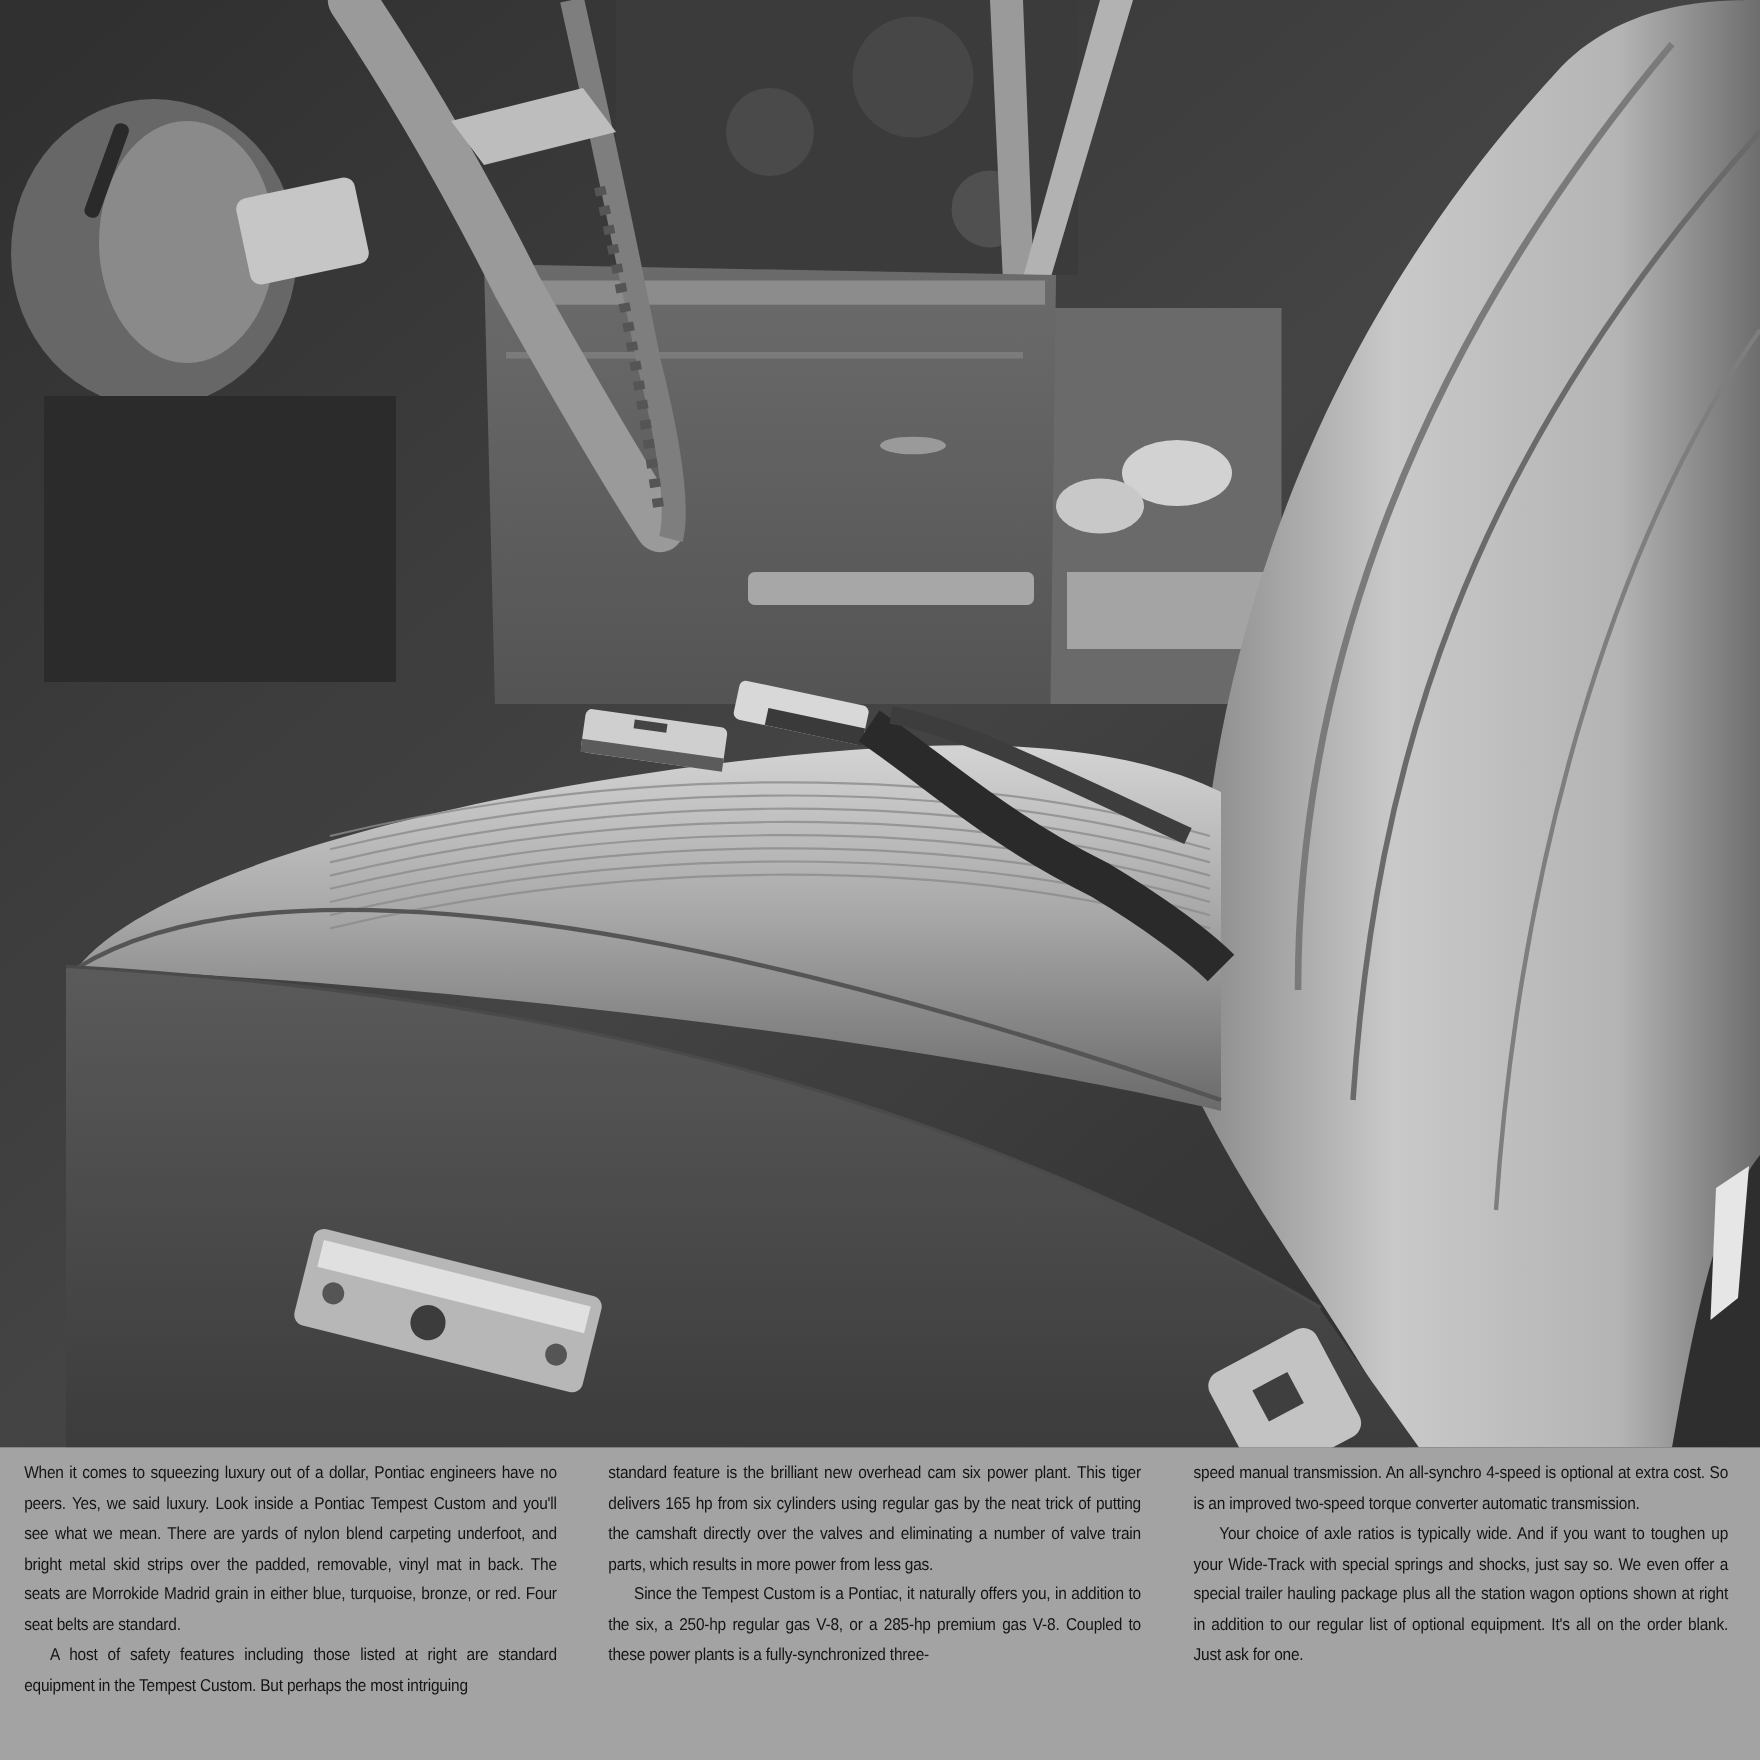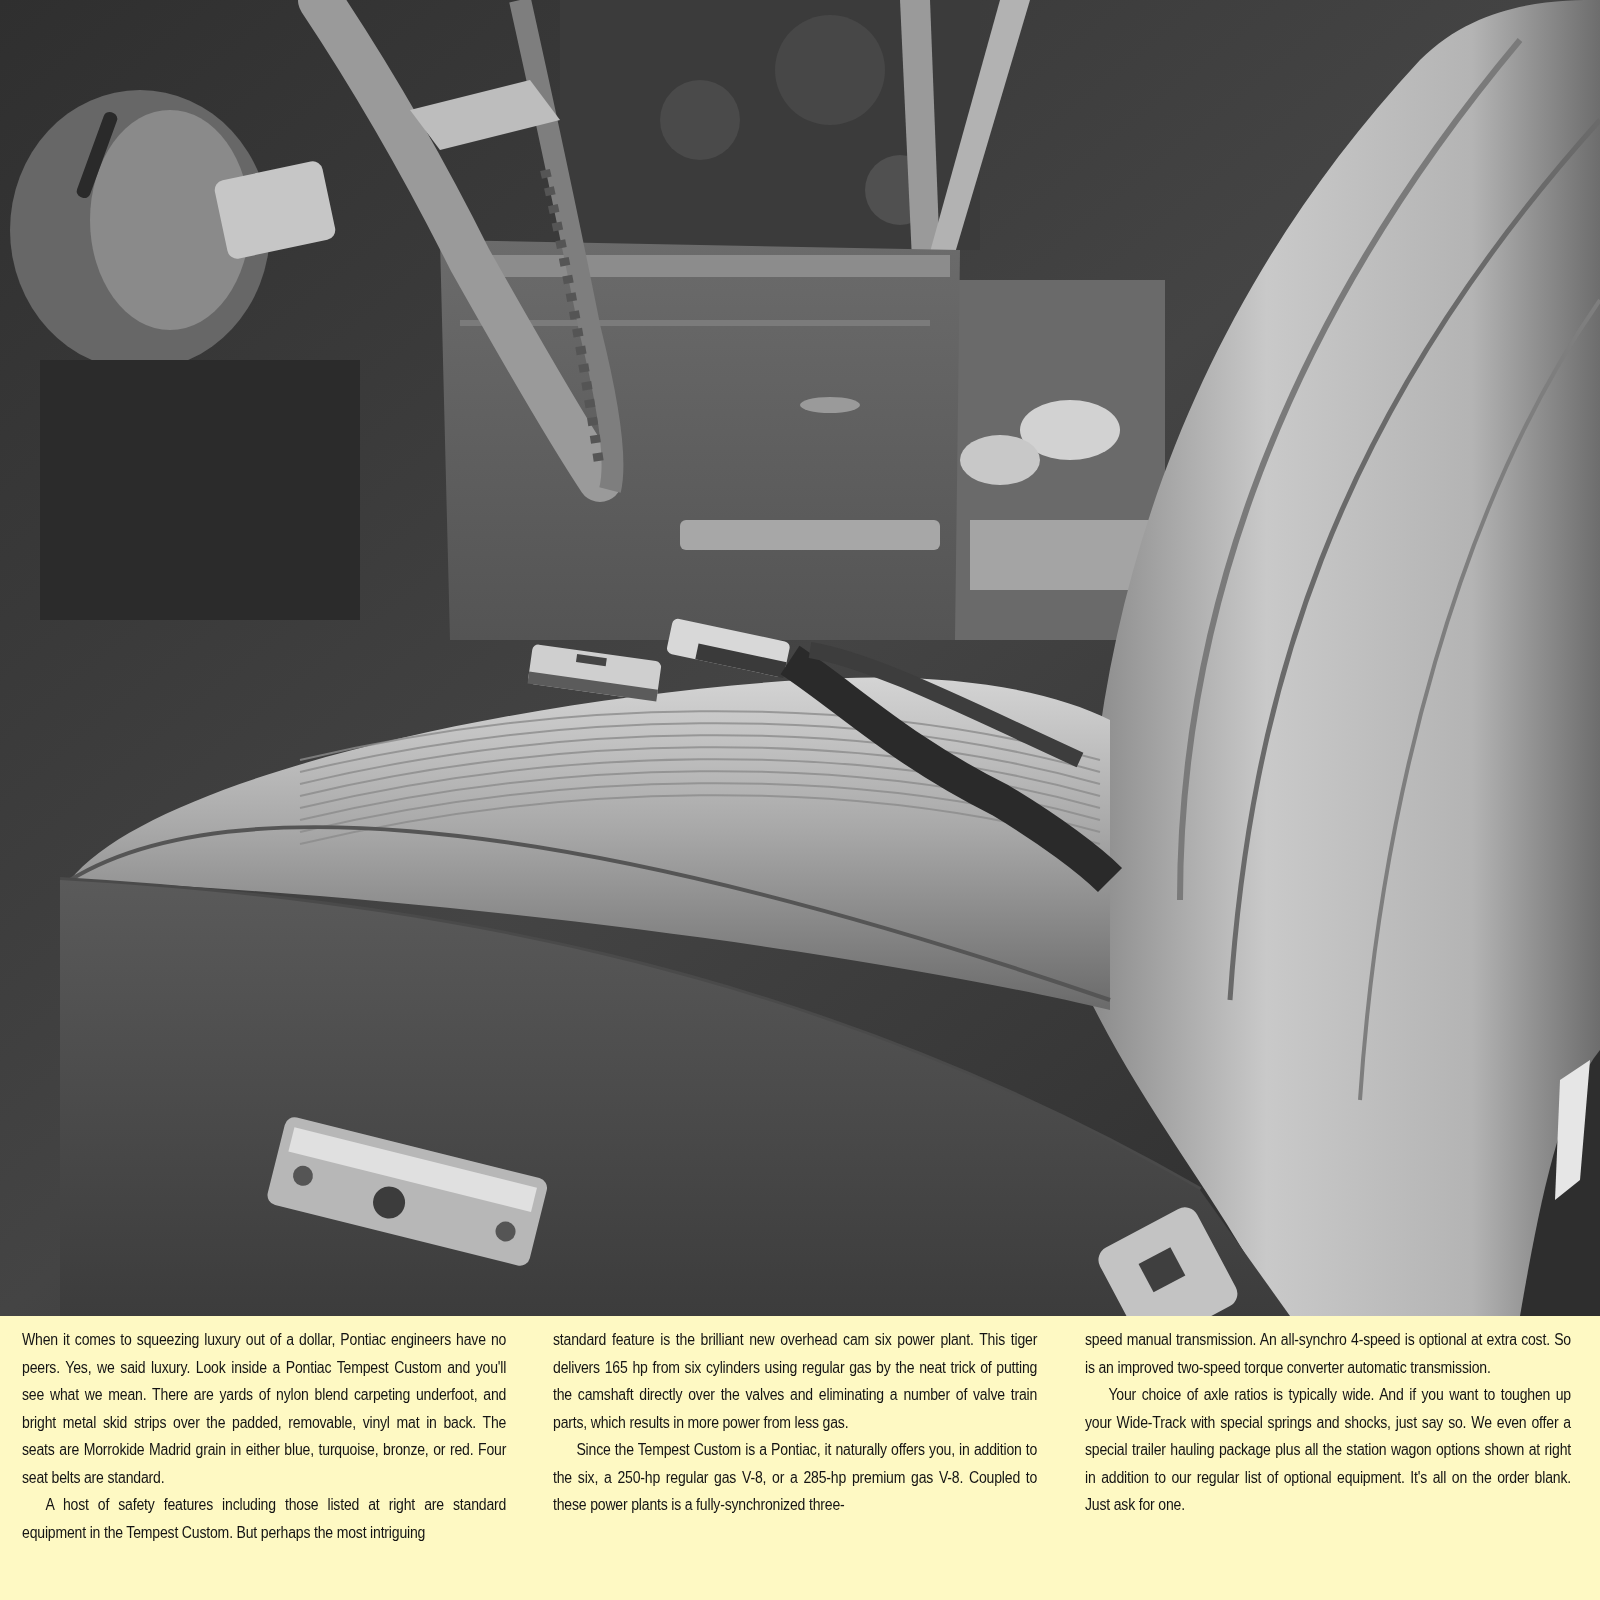--- a/index.html
+++ b/index.html
@@ -4,21 +4,21 @@
 <style>
   html, body { margin: 0; padding: 0; background: #fbfbfa; }
   body { width: 1600px; height: 1600px; position: relative; overflow: hidden; }
   .photo {
     position: absolute; left: 0; top: 0; width: 1600px; height: 1316px;
     background: #3a3a3a; overflow: hidden;
   }
   .photo svg { position: absolute; left: 0; top: 0; width: 1600px; height: 1316px; }
   .text-area {
     position: absolute; left: 0; top: 1316px; width: 1600px; height: 284px;
-    background: #fef9c3;
+    background: #a3a3a3;
   }
   .col {
     position: absolute; top: 10px;
     font-family: "Liberation Sans", sans-serif;
     font-size: 15.6px; line-height: 27.5px; color: #141414;
     text-align: justify; letter-spacing: -0.2px;
     transform: scaleX(0.9); transform-origin: left top;
   }
   .col p { margin: 0; }
   .col p + p { text-indent: 26px; }

